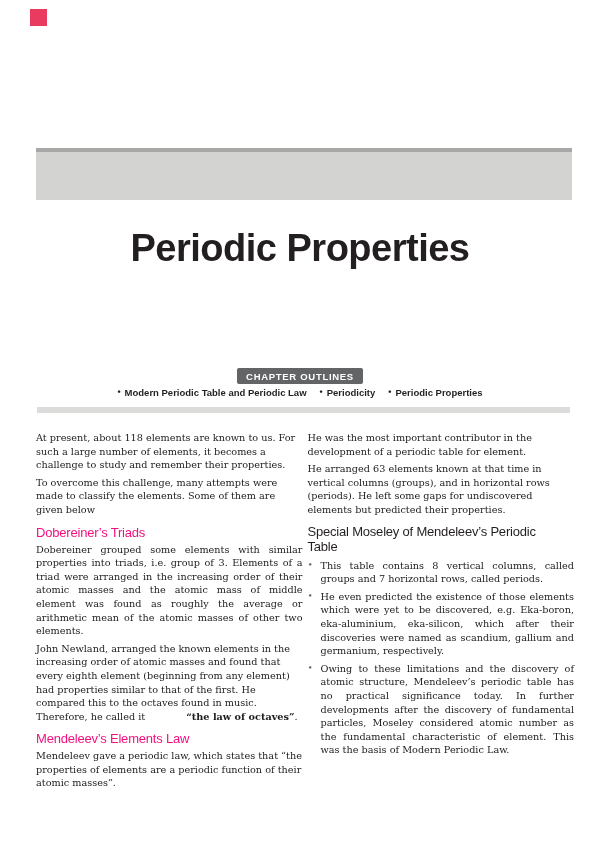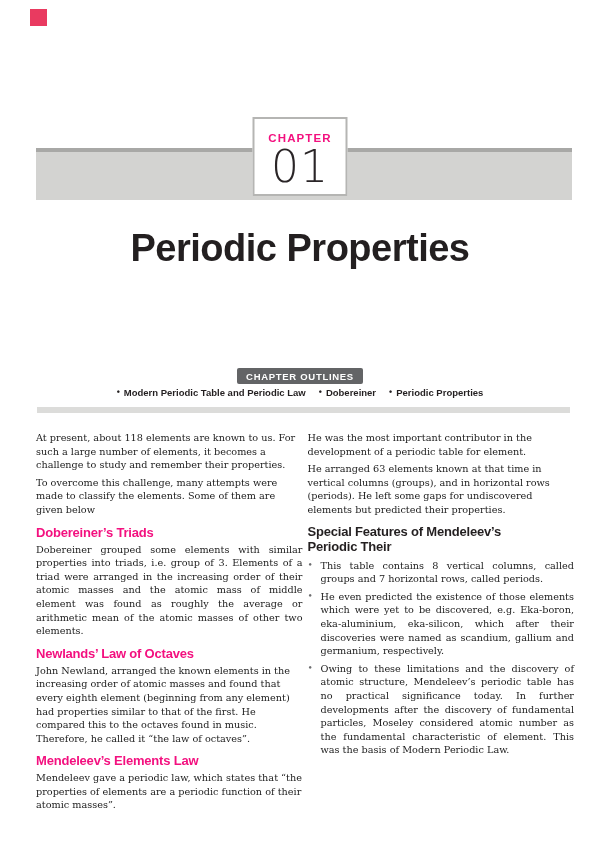--- a/index.html
+++ b/index.html
@@ -57,87 +57,82 @@
   
   .content{
     position:absolute; top:431px; left:36px; right:26px;
     display:flex; gap:5px;
     font-size:9.7px; line-height:13.6px;
   }
   .col{flex:1; min-width:0;}
   .col p{margin:0 0 4px 0; text-align:left;}
   .col p.justify{text-align:justify;}
   .sec-heading{
-    font-family:"Liberation Sans", sans-serif; font-weight:bold;
+    font-family:"Liberation Sans", sans-serif; font-weight:normal;
     font-size:13px; line-height:15px; letter-spacing:-0.2px;
     color:var(--accent-pink); margin:8px 0 3px 0;
   }
   .sec-heading.dark{color:var(--ink); max-width:232px; margin:7px 0 5px 0;}
   .bullet-item{display:flex; margin:0 0 4px 0;}
   .bullet-dot{flex:none; width:13px; color:var(--bullet-gray); font-size:9px; line-height:13.6px;}
   .bullet-text{flex:1; text-align:justify;}
   .bullet-note{margin:4px 0 4px 13px; text-align:justify;}
-  b{font-weight:normal;}
+  b{font-weight:bold;margin-left:38px;}
 </style>
 </head>
 <body>
 
 <div class="page">
 
   <div class="logo-square"></div>
 
   <div class="chapter-band"></div>
 
-  <div class="chapter-box">
-    <span class="chapter-label">CHAPTER</span>
-    <span class="chapter-number">01</span>
-  </div>
 
   <div class="page-title">
     <div>Periodic Properties</div>
   </div>
 
   <div class="badge-row">
     <span class="outlines-badge">CHAPTER OUTLINES</span>
   </div>
 
   <div class="outline-row">
     <span class="outline-item">
       <span class="outline-dot">•</span>
       <span>Modern Periodic Table and Periodic Law</span>
     </span>
     <span class="outline-item">
       <span class="outline-dot">•</span>
-      <span>Dobereiner</span>
+      <span>Periodicity</span>
     </span>
     <span class="outline-item">
       <span class="outline-dot">•</span>
       <span>Periodic Properties</span>
     </span>
   </div>
 
   <div class="divider"></div>
 
   <div class="content">
 
     <div class="col">
       <p>At present, about 118 elements are known to us. For such a large number of elements, it becomes a challenge to study and remember their properties.</p>
       <p>To overcome this challenge, many attempts were made to classify the elements. Some of them are given below</p>
       <div class="sec-heading">Dobereiner’s Triads</div>
       <p class="justify">Dobereiner grouped some elements with similar properties into triads, i.e. group of 3. Elements of a triad were arranged in the increasing order of their atomic masses and the atomic mass of middle element was found as roughly the average or arithmetic mean of the atomic masses of other two elements.</p>
-      <div class="sec-heading">Newlands’ Law of Octaves</div>
       <p><span>John Newland, arranged the known elements in the increasing order of atomic masses and found that every eighth element (beginning from any element) had properties similar to that of the first. He compared this to the octaves found in music. Therefore, he called it </span><b>“the law of octaves”</b><span>.</span></p>
       <div class="sec-heading">Mendeleev’s Elements Law</div>
       <p>Mendeleev gave a periodic law, which states that “the properties of elements are a periodic function of their atomic masses”.</p>
     </div>
 
     <div class="col">
       <p style="margin-bottom:4px;">He was the most important contributor in the development of a periodic table for element.</p>
       <p>He arranged 63 elements known at that time in vertical columns (groups), and in horizontal rows (periods). He left some gaps for undiscovered elements but predicted their properties.</p>
-      <div class="sec-heading dark">Special Features of Mendeleev’s Periodic Their</div>
+      <div class="sec-heading dark">Special Moseley of Mendeleev’s Periodic Table</div>
 
       <div>
         <div class="bullet-item">
           <span class="bullet-dot">•</span>
           <span class="bullet-text">This table contains 8 vertical columns, called groups and 7 horizontal rows, called periods.</span>
         </div>
         <div class="bullet-item">
           <span class="bullet-dot">•</span>
           <span class="bullet-text">He even predicted the existence of those elements which were yet to be discovered, e.g. Eka-boron, eka-aluminium, eka-silicon, which after their discoveries were named as scandium, gallium and germanium, respectively.</span>
         </div>

